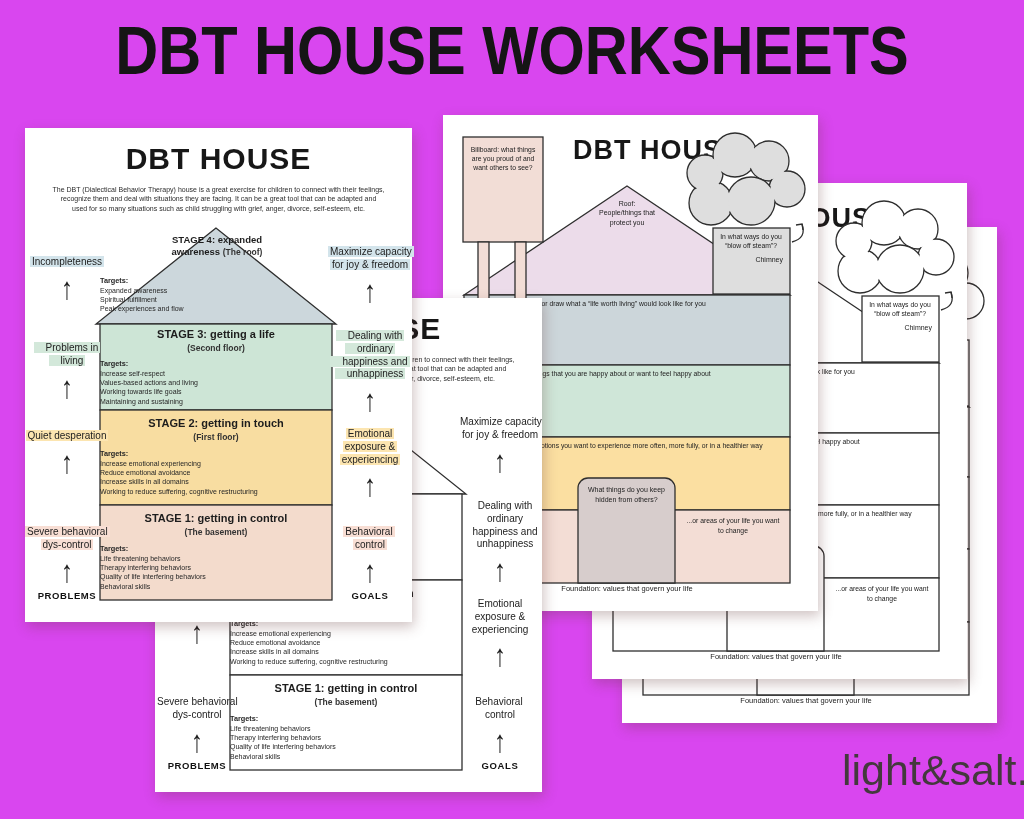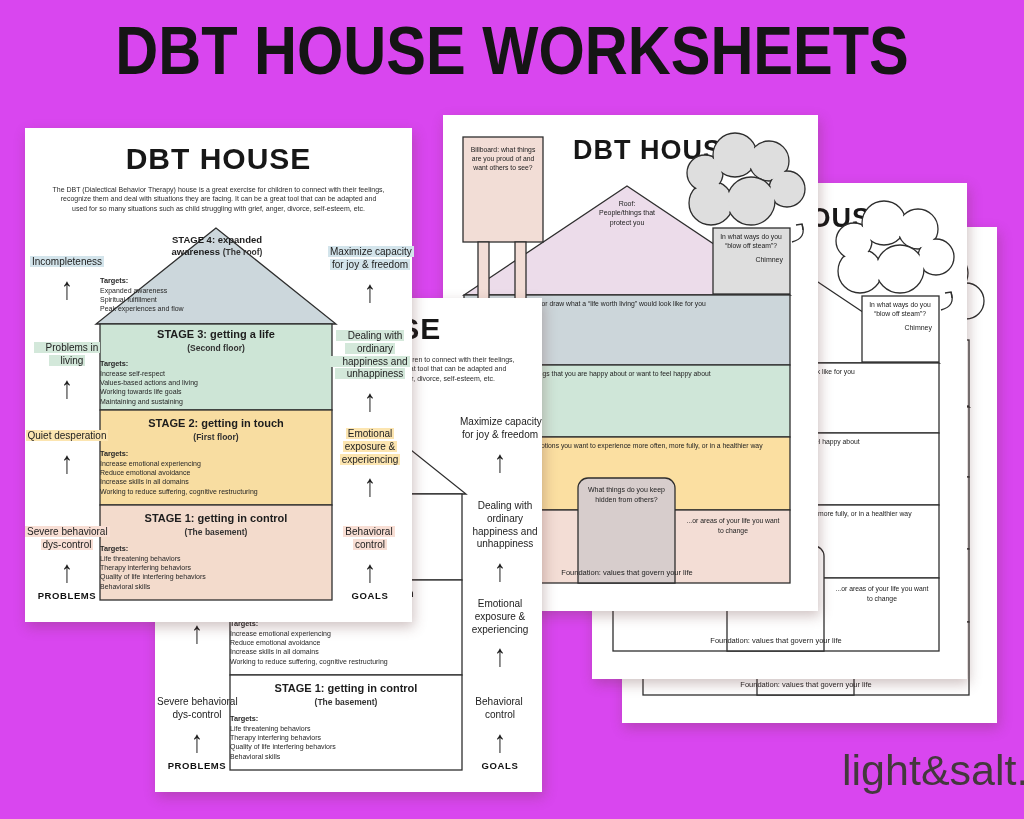--- a/index.html
+++ b/index.html
@@ -51,21 +51,21 @@
   .ftxt{position:absolute;color:#222;}
   .bill-txt{left:24px;top:30px;width:72px;text-align:center;font-size:6.8px;line-height:1.35;}
   .roof-txt{left:134px;top:84px;width:100px;text-align:center;font-size:7px;line-height:1.35;}
   .chim-q{left:271px;top:117px;width:74px;text-align:center;font-size:6.8px;line-height:1.35;}
   .chim-lab{left:272px;top:141px;width:68px;text-align:right;font-size:7px;}
   .row-line{font-size:6.8px;white-space:nowrap;}
   .r1t{left:86px;top:185px;} .r2t{left:76px;top:255px;} .r3t{left:76px;top:327px;}
   .r4l{left:28px;top:401px;width:100px;text-align:center;font-size:6.8px;line-height:1.4;}
   .r4r{left:237px;top:401px;width:106px;text-align:center;font-size:6.8px;line-height:1.4;}
   .door-txt{left:139px;top:370px;width:89px;text-align:center;font-size:7px;line-height:1.4;}
-  .found-txt{left:21px;top:453px;width:326px;text-align:center;font-size:7.5px;}
+  .found-txt{left:21px;top:469px;width:326px;text-align:center;font-size:7.5px;}
 </style>
 </head>
 <body>
 
 <div class="canvas">
 
   <div class="main-title">DBT HOUSE WORKSHEETS</div>
 
   <div class="sheet s5 fillin bw">
     <div class="ws-title">DBT HOUSE</div>

